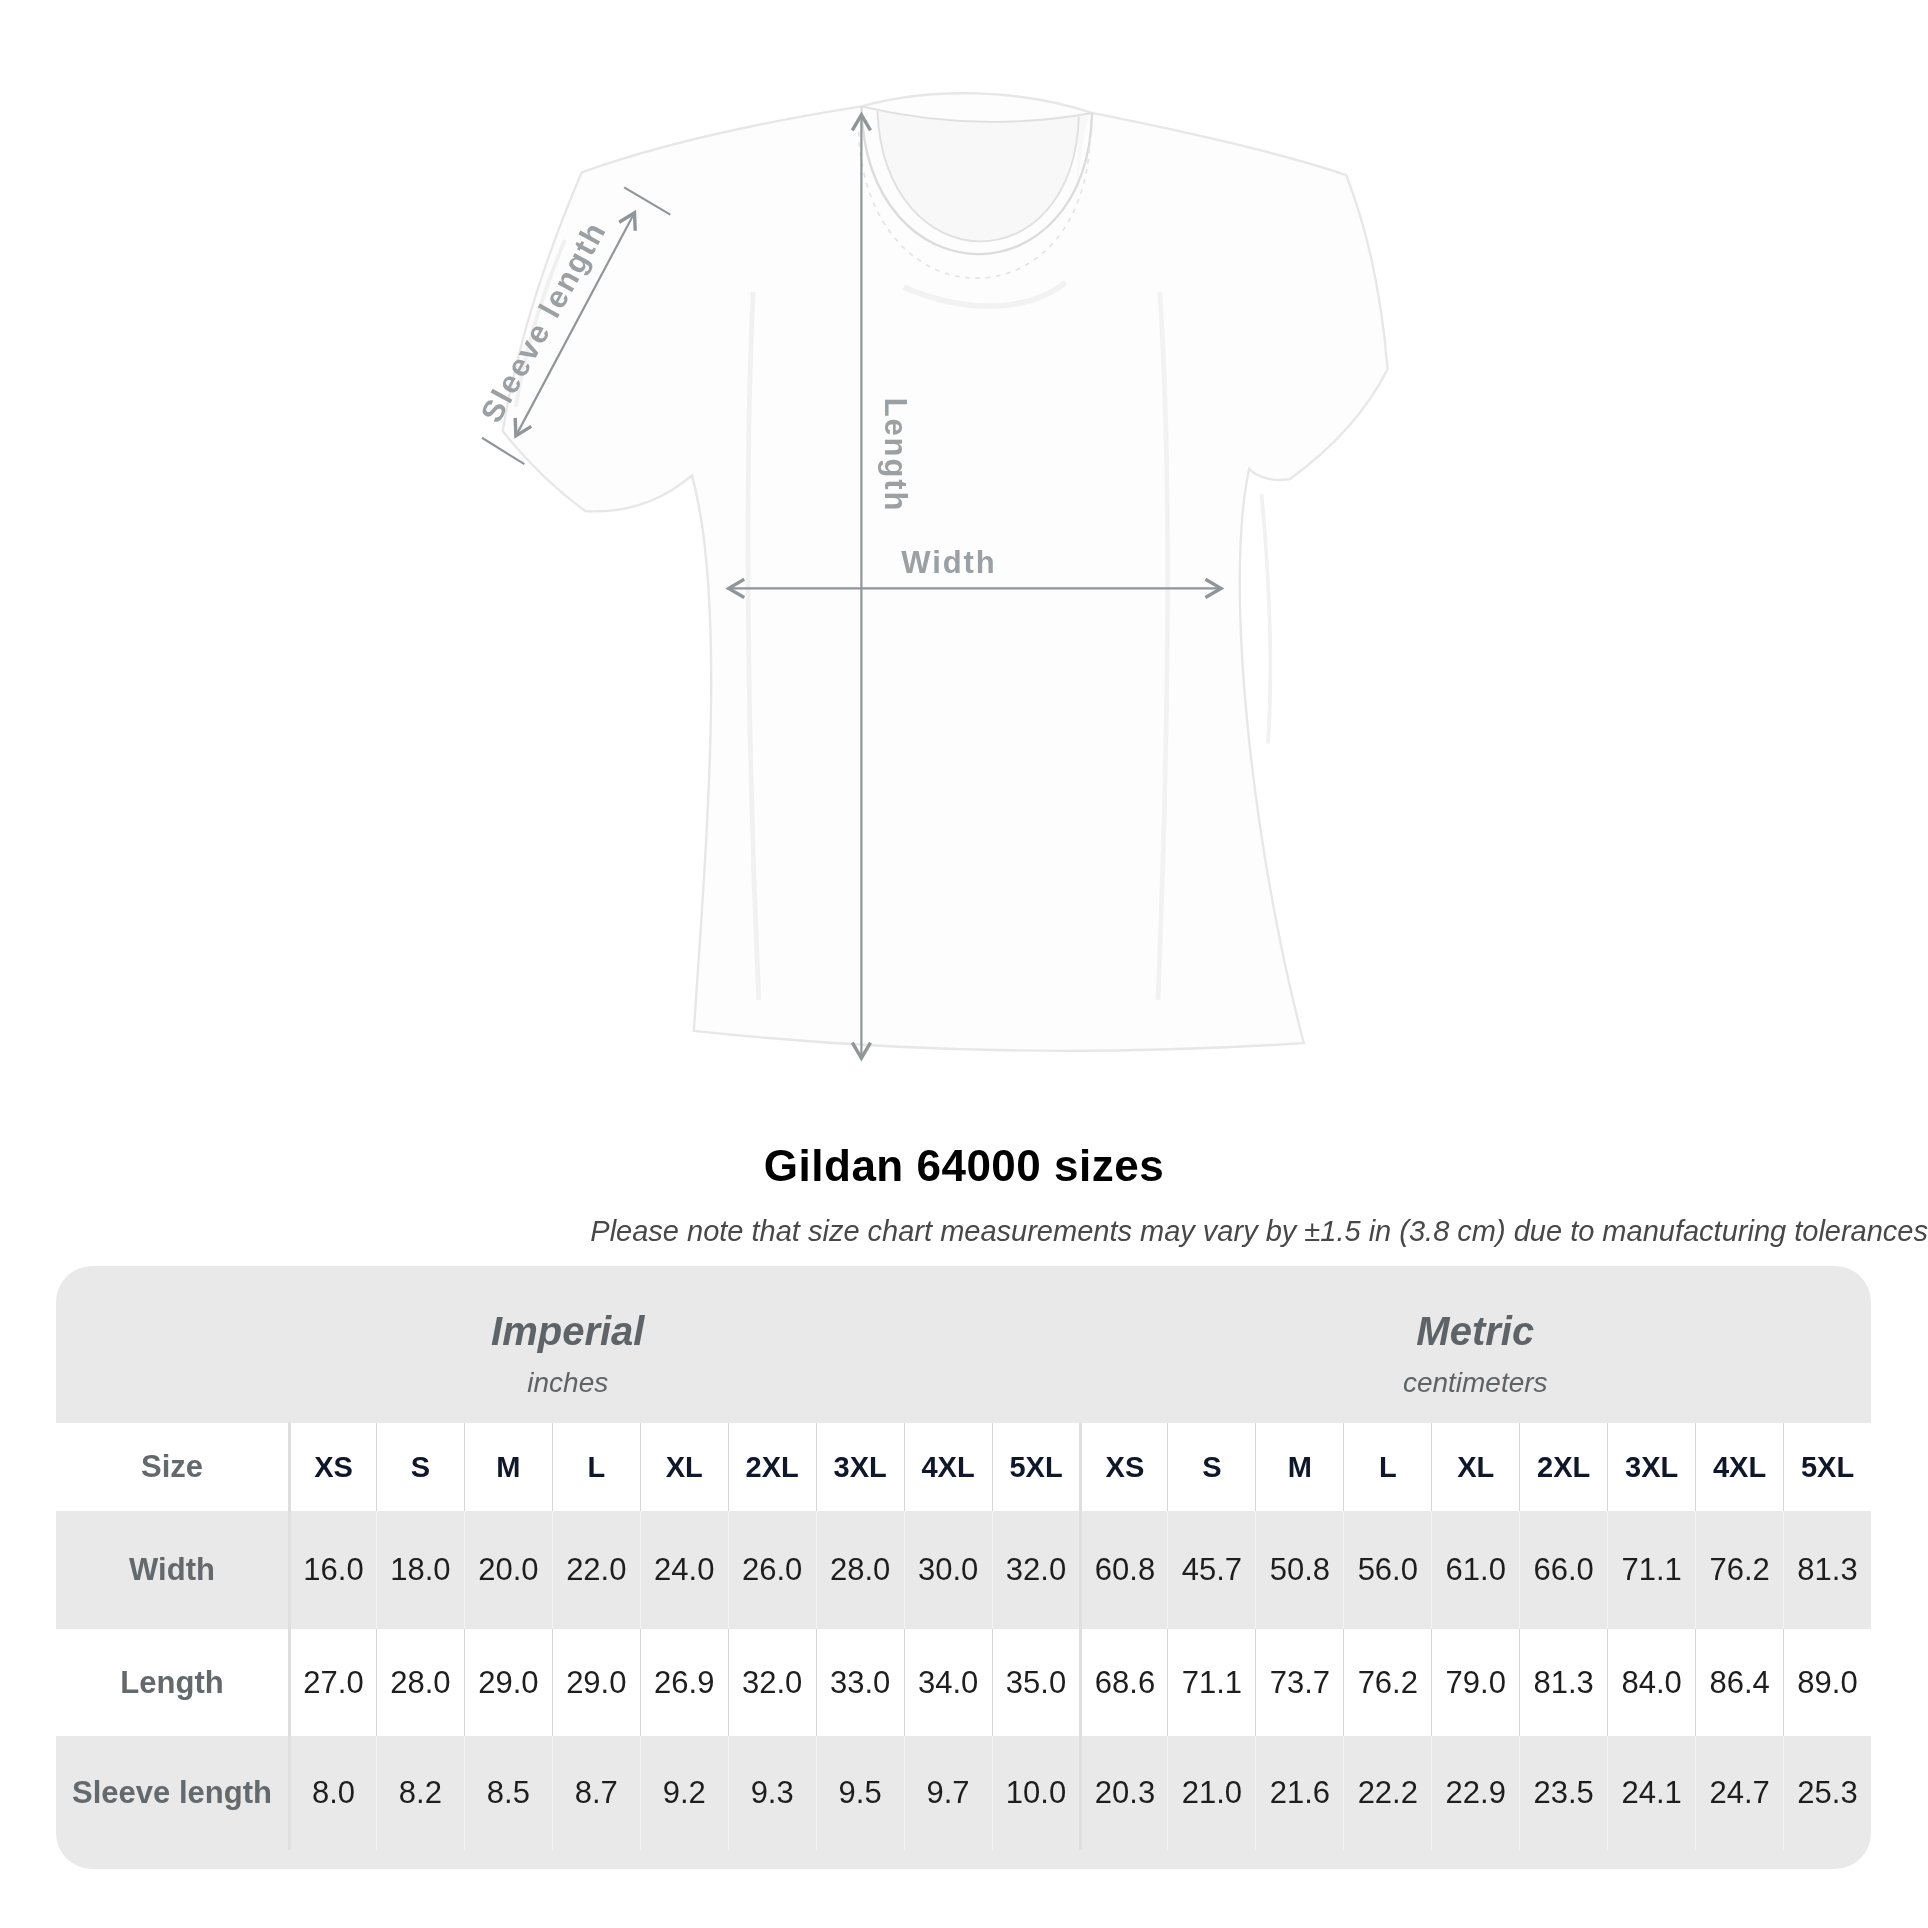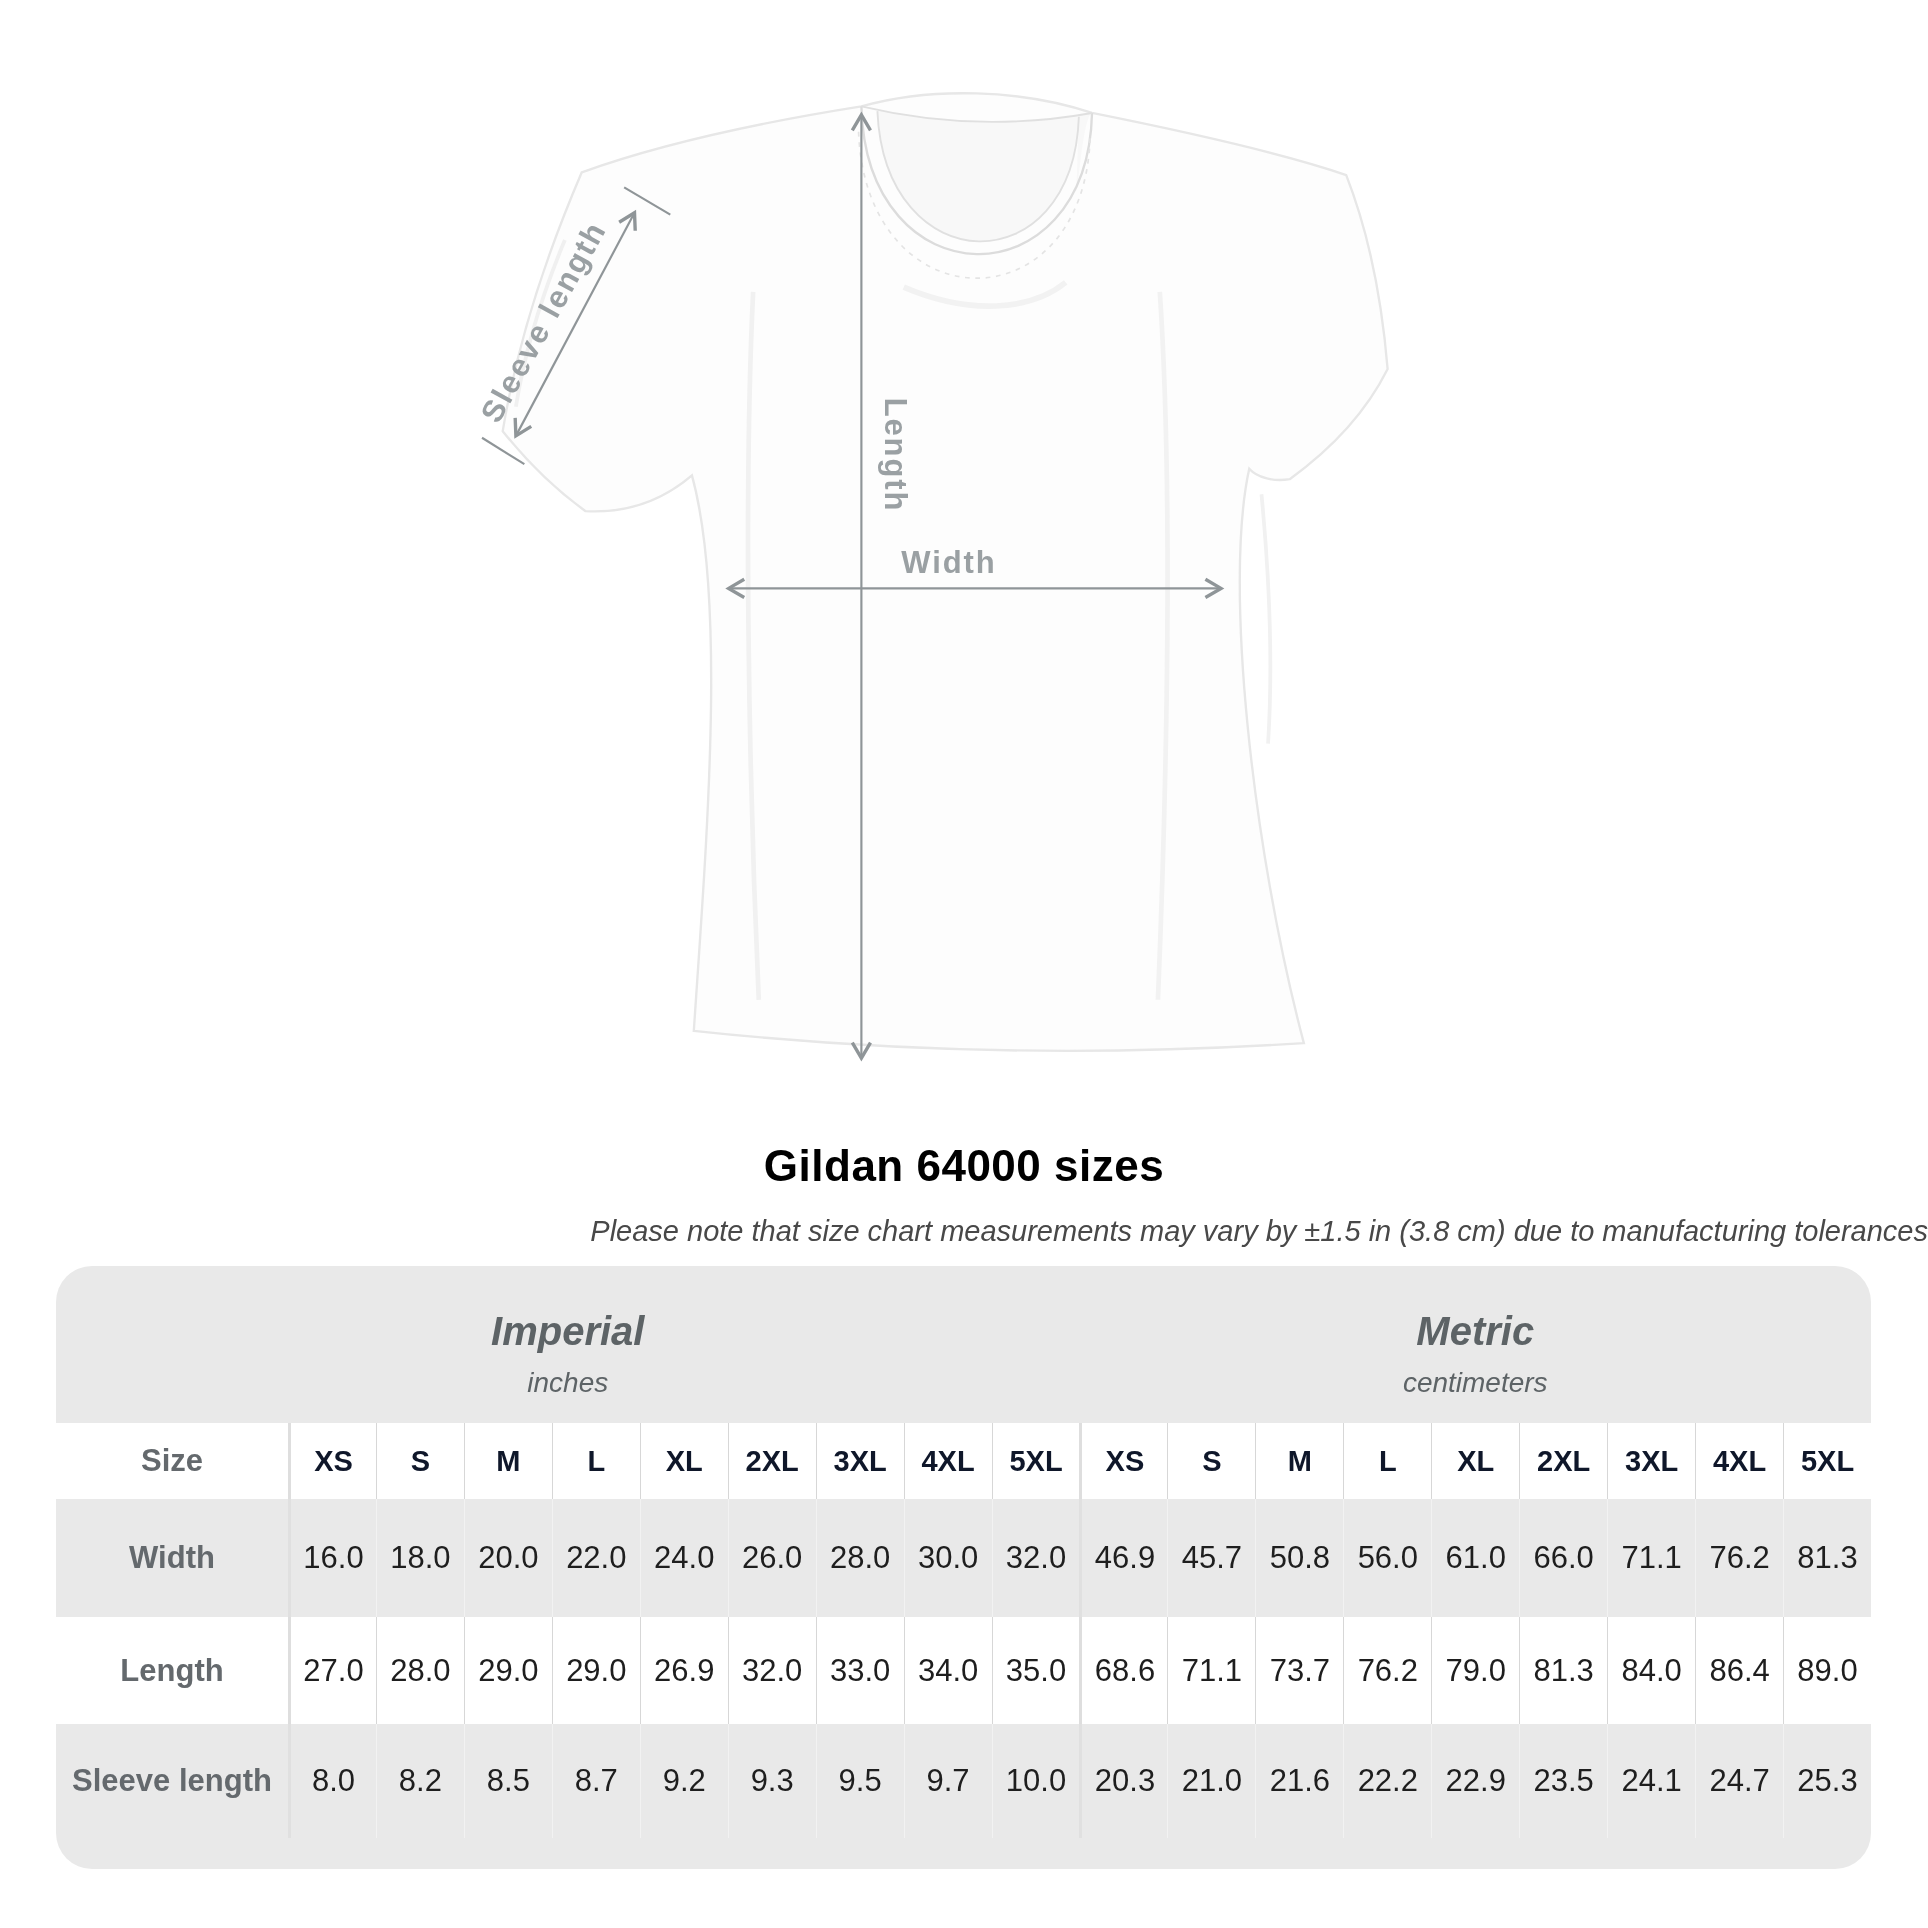--- a/index.html
+++ b/index.html
@@ -19,21 +19,21 @@
   .page-title{position:absolute;top:1141px;left:0;width:1928px;text-align:center;
               font-size:44px;font-weight:bold;color:#000000;letter-spacing:0.5px;}
   .page-note{position:absolute;top:1215px;left:0;width:1928px;text-align:right;
              font-size:29px;font-style:italic;color:#484848;}
 
   
   .size-table{position:absolute;left:56px;top:1266px;width:1815px;height:603px;
               background:#e9e9e9;border-radius:36px;overflow:hidden;}
   .trow{display:grid;grid-template-columns:232px repeat(18,1fr);}
   .h-unit{height:157px;}
-  .h-size{height:76px;}
+  .h-size{height:88px;}
   .h-width{height:118px;}
   .h-length{height:107px;}
   .h-sleeve{height:114px;}
   .row-white{background:#ffffff;}
   .row-gray{background:transparent;}
   .cell{display:flex;align-items:center;justify-content:center;}
   .label{font-weight:bold;color:#64696d;font-size:31px;}
   .head{font-weight:bold;color:#0f172a;font-size:29px;}
   .val{color:#1e1e1e;font-size:31px;}
   .row-white .vcell{border-left:0.9px solid #d7d7d7;}
@@ -147,21 +147,21 @@
 
     <div class="cell vcell val thick">16.0</div>
         <div class="cell vcell val">18.0</div>
         <div class="cell vcell val">20.0</div>
         <div class="cell vcell val">22.0</div>
         <div class="cell vcell val">24.0</div>
         <div class="cell vcell val">26.0</div>
         <div class="cell vcell val">28.0</div>
         <div class="cell vcell val">30.0</div>
         <div class="cell vcell val">32.0</div>
-        <div class="cell vcell val thick">46.9</div>
+        <div class="cell vcell val thick">60.8</div>
         <div class="cell vcell val">45.7</div>
         <div class="cell vcell val">50.8</div>
         <div class="cell vcell val">56.0</div>
         <div class="cell vcell val">61.0</div>
         <div class="cell vcell val">66.0</div>
         <div class="cell vcell val">71.1</div>
         <div class="cell vcell val">76.2</div>
         <div class="cell vcell val">81.3</div>
       </div>
 

